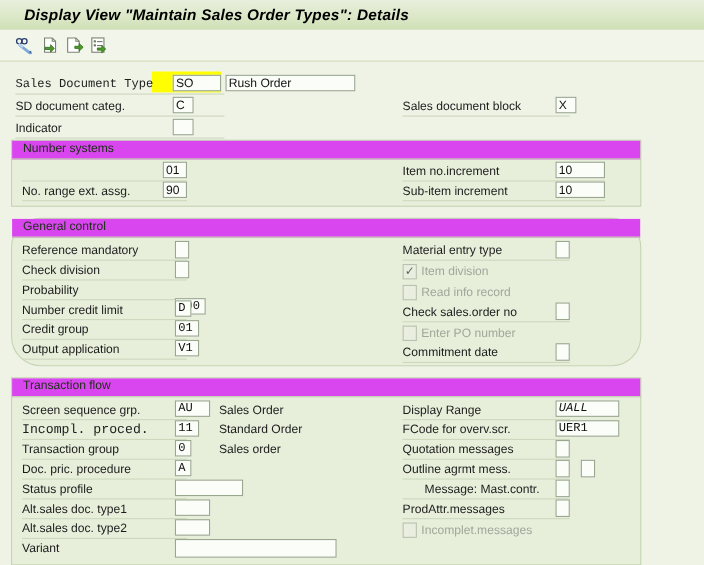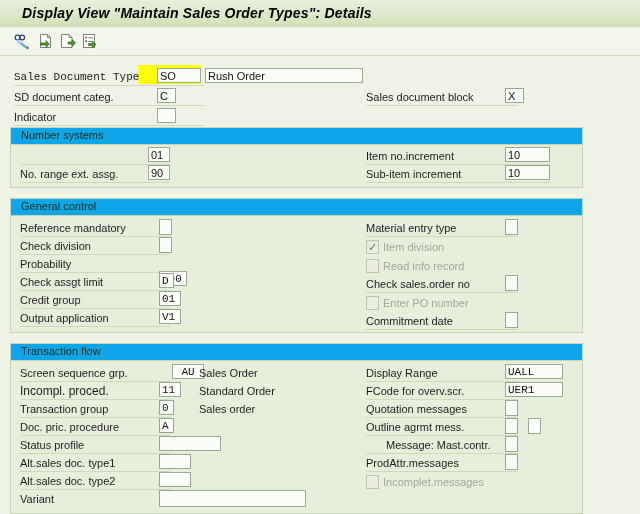--- a/index.html
+++ b/index.html
@@ -52,21 +52,21 @@
     position:absolute;height:1px;background:#cdd8bd;
   }
   .plain{position:absolute;white-space:nowrap;font-size:11px;line-height:13px;color:#1c1c1c;}
   
   .panel{
     position:absolute;box-sizing:border-box;
     background:#e7efdb;border:1px solid #c6d4b2;
   }
   .panel .hdr{
     position:absolute;left:0;top:0;right:0;height:16px;
-    background:#0ea5e9;border-bottom:1px solid #c6d4b2;
+    background:#d946ef;border-bottom:1px solid #c6d4b2;
   }
   .panel .hdr span{
     position:absolute;left:10px;top:1px;font-size:11px;color:#20301a;white-space:nowrap;
   }
   
   .hl{position:absolute;background:#ffff00;}
   
   .wm{position:absolute;right:4px;bottom:6px;opacity:.30;}
   .wm .ring{
     position:absolute;left:0;top:4px;width:26px;height:26px;border-radius:50%;
@@ -121,21 +121,21 @@
         <path d="M8.5 12.6 h4 v-2.2 l3.6 3.2 -3.6 3.2 V14.6 h-4 z" fill="#4c9a2a" stroke="#2f6b17" stroke-width=".7"></path>
       </svg>
     </div>
   </div>
 
   <div class="hl" style="left:138px;top:65px;width:63px;height:19px;"></div>
 
   <div class="lbl" style="left:14px;top:71px;font-family:Liberation Mono, monospace;">Sales Document Type</div>
   <div class="dashline" style="left:14px;top:85px;width:190px;"></div>
   <input class="inp" style="left: 157px; top: 68px; width: 44px;" value="SO">
-  <input class="inp" style="left: 205px; top: 68px; width: 158px;" value="Rush Order">
+  <input class="inp" style="left: 205px; top: 68px; width: 118px;" value="Rush Order">
 
   <div class="lbl" style="left:14px;top:91px;">SD document categ.</div>
   <div class="dashline" style="left:14px;top:105px;width:190px;"></div>
   <input class="inp" style="left: 157px; top: 88px; width: 19px;" value="C">
 
   <div class="lbl" style="left:14px;top:111px;">Indicator</div>
   <div class="dashline" style="left:14px;top:125px;width:190px;"></div>
   <input class="inp" style="left: 157px; top: 108px; width: 19px;" value="">
 
   <div class="lbl" style="left:366px;top:91px;">Sales document block</div>
@@ -156,39 +156,39 @@
   <input class="inp" style="left: 148px; top: 165px; width: 22px;" value="90">
 
   <div class="lbl" style="left:366px;top:150px;">Item no.increment</div>
   <div class="dashline" style="left:366px;top:164px;width:184px;"></div>
   <input class="inp" style="left: 505px; top: 147px; width: 45px;" value="10">
 
   <div class="lbl" style="left:366px;top:168px;">Sub-item increment</div>
   <div class="dashline" style="left:366px;top:182px;width:184px;"></div>
   <input class="inp" style="left: 505px; top: 165px; width: 45px;" value="10">
 
-  <div class="panel" style="left:10px;top:198px;width:573px;height:135px;">
+  <div class="panel" style="left:10px;top:198px;width:573px;height:135px;border-radius:27px;">
     <div class="hdr">
       <span>General control</span>
     </div>
   </div>
 
   <div class="lbl" style="left:20px;top:222px;">Reference mandatory</div>
   <div class="dashline" style="left:20px;top:236px;width:150px;"></div>
   <input class="inp" style="left: 159px; top: 219px; width: 13px; height: 16px;" value="">
 
   <div class="lbl" style="left:20px;top:240px;">Check division</div>
   <div class="dashline" style="left:20px;top:254px;width:150px;"></div>
   <input class="inp" style="left: 159px; top: 237px; width: 13px; height: 16px;" value="">
 
   <div class="lbl" style="left:20px;top:258px;">Probability</div>
   <div class="dashline" style="left:20px;top:272px;width:150px;"></div>
   <input class="inp mono" style="left: 159px; top: 255px; width: 28px; margin-top: 16px;" value="100">
 
-  <div class="lbl" style="left:20px;top:276px;">Check assgt limit</div>
+  <div class="lbl" style="left:20px;top:276px;">Number credit limit</div>
   <div class="dashline" style="left:20px;top:290px;width:150px;"></div>
   <input class="inp mono" style="left: 159px; top: 273px; width: 15px;" value="D">
 
   <div class="lbl" style="left:20px;top:294px;">Credit group</div>
   <div class="dashline" style="left:20px;top:308px;width:150px;"></div>
   <input class="inp mono" style="left: 159px; top: 291px; width: 22px;" value="01">
 
   <div class="lbl" style="left:20px;top:312px;">Output application</div>
   <div class="dashline" style="left:20px;top:326px;width:150px;"></div>
   <input class="inp mono" style="left: 159px; top: 309px; width: 22px;" value="V1">
@@ -217,24 +217,24 @@
   <input class="inp" style="left: 505px; top: 312px; width: 13px; height: 16px;">
 
   <div class="panel" style="left:10px;top:343px;width:573px;height:171px;">
     <div class="hdr">
       <span>Transaction flow</span>
     </div>
   </div>
 
   <div class="lbl" style="left:20px;top:367px;">Screen sequence grp.</div>
   <div class="dashline" style="left:20px;top:381px;width:150px;"></div>
-  <input class="inp mono" style="left: 172px; top: 364px; width: 32px; text-align: center;" value="AU">
+  <input class="inp mono" style="left: 159px; top: 364px; width: 32px;" value="AU">
   <div class="plain" style="left:199px;top:367px;">Sales Order</div>
 
-  <div class="lbl" style="left:20px;top:385px;font-family:Liberation Sans, sans-serif;font-size:12px;">Incompl. proced.</div>
+  <div class="lbl" style="left:20px;top:385px;font-family:Liberation Mono, monospace;font-size:12px;">Incompl. proced.</div>
   <div class="dashline" style="left:20px;top:399px;width:150px;"></div>
   <input class="inp mono" style="left: 159px; top: 382px; width: 22px;" value="11">
   <div class="plain" style="left:199px;top:385px;">Standard Order</div>
 
   <div class="lbl" style="left:20px;top:403px;">Transaction group</div>
   <div class="dashline" style="left:20px;top:417px;width:150px;"></div>
   <input class="inp mono" style="left: 159px; top: 400px; width: 15px;" value="0">
   <div class="plain" style="left:199px;top:403px;">Sales order</div>
 
   <div class="lbl" style="left:20px;top:421px;">Doc. pric. procedure</div>
@@ -251,21 +251,21 @@
 
   <div class="lbl" style="left:20px;top:475px;">Alt.sales doc. type2</div>
   <div class="dashline" style="left:20px;top:489px;width:150px;"></div>
   <input class="inp" style="left: 159px; top: 472px; width: 32px;">
 
   <div class="lbl" style="left:20px;top:493px;">Variant</div>
   <input class="inp" style="left: 159px; top: 490px; width: 147px; height: 17px;">
 
   <div class="lbl" style="left:366px;top:367px;">Display Range</div>
   <div class="dashline" style="left:366px;top:381px;width:152px;"></div>
-  <input class="inp mono" style="left: 505px; top: 364px; width: 58px;" value="UALL">
+  <input class="inp mono" style="left: 505px; top: 364px; width: 58px; font-style: italic;" value="UALL">
 
   <div class="lbl" style="left:366px;top:385px;">FCode for overv.scr.</div>
   <div class="dashline" style="left:366px;top:399px;width:152px;"></div>
   <input class="inp mono" style="left: 505px; top: 382px; width: 58px;" value="UER1">
 
   <div class="lbl" style="left:366px;top:403px;">Quotation messages</div>
   <div class="dashline" style="left:366px;top:417px;width:152px;"></div>
   <input class="inp" style="left: 505px; top: 400px; width: 13px; height: 16px;">
 
   <div class="lbl" style="left:366px;top:421px;">Outline agrmt mess.</div>

